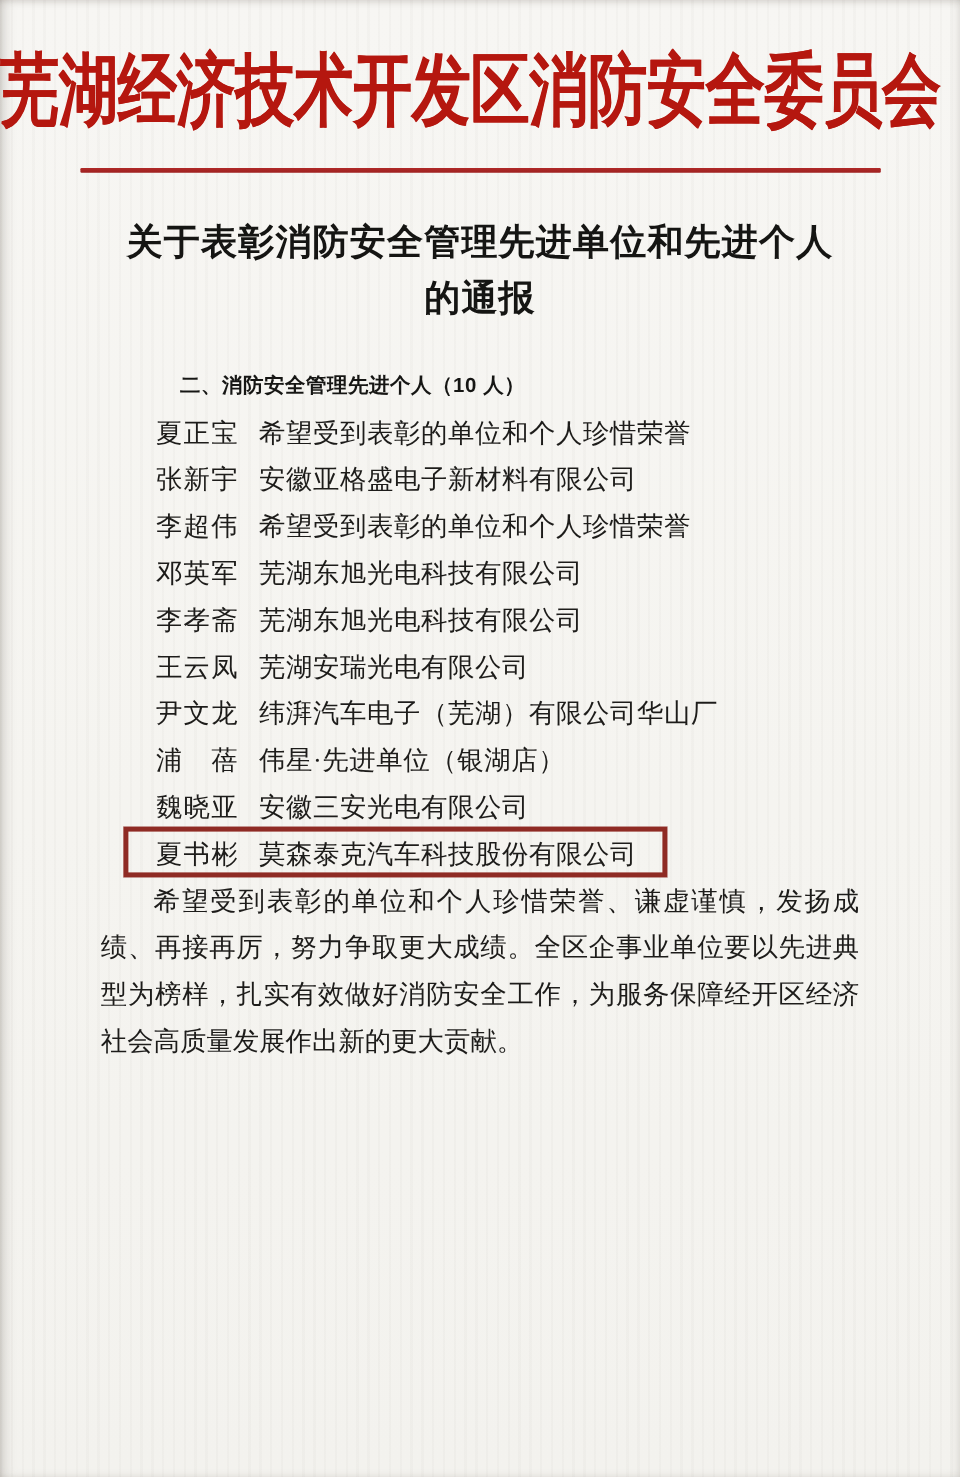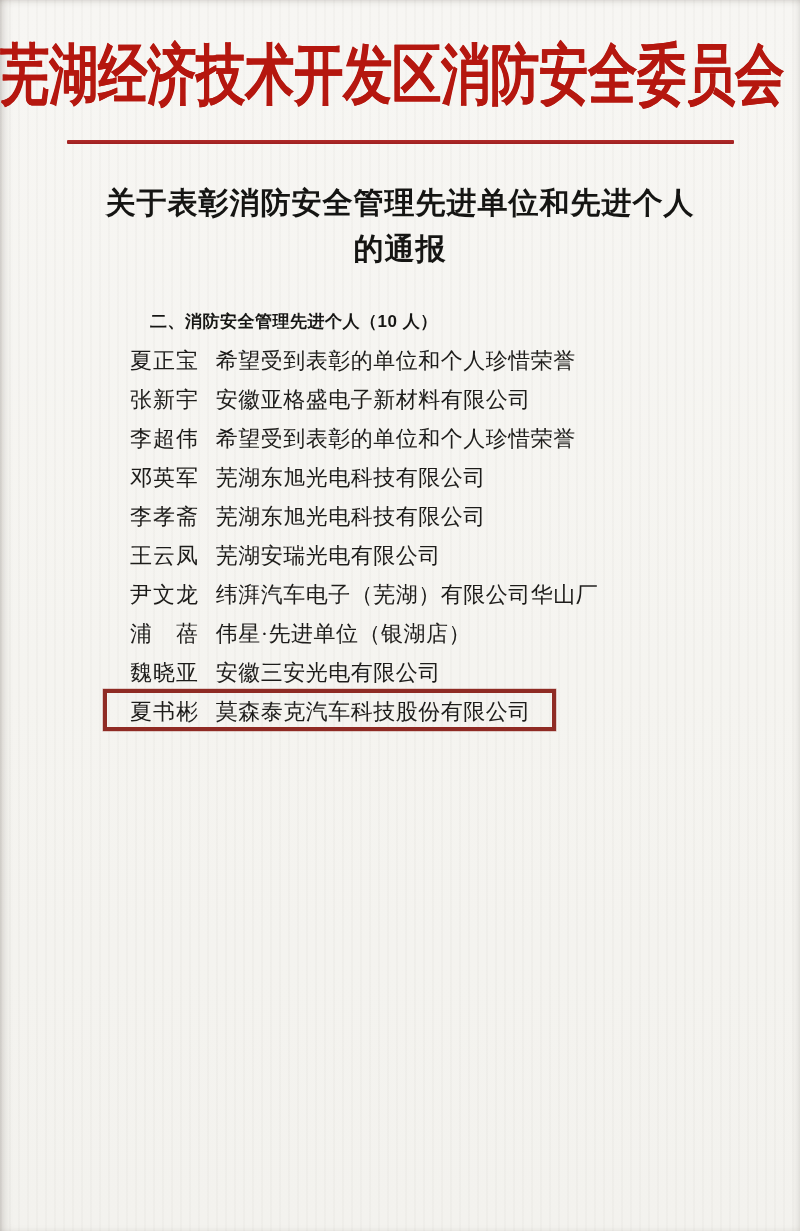--- a/index.html
+++ b/index.html
@@ -119,15 +119,16 @@
         <span class="name">浦　蓓</span><span class="company">伟星·先进单位（银湖店）</span>
       </li>
       <li class="row">
         <span class="name">魏晓亚</span><span class="company">安徽三安光电有限公司</span>
       </li>
       <li class="row highlighted">
         <span class="name">夏书彬</span><span class="company">莫森泰克汽车科技股份有限公司</span>
       </li>
     </ul>
 
+    <p class="para">希望受到表彰的单位和个人珍惜荣誉、谦虚谨慎，发扬成绩、再接再厉，努力争取更大成绩。全区企事业单位要以先进典型为榜样，扎实有效做好消防安全工作，为服务保障经开区经济社会高质量发展作出新的更大贡献。</p>
   </div>
 
 </div>
 
 </body></html>

